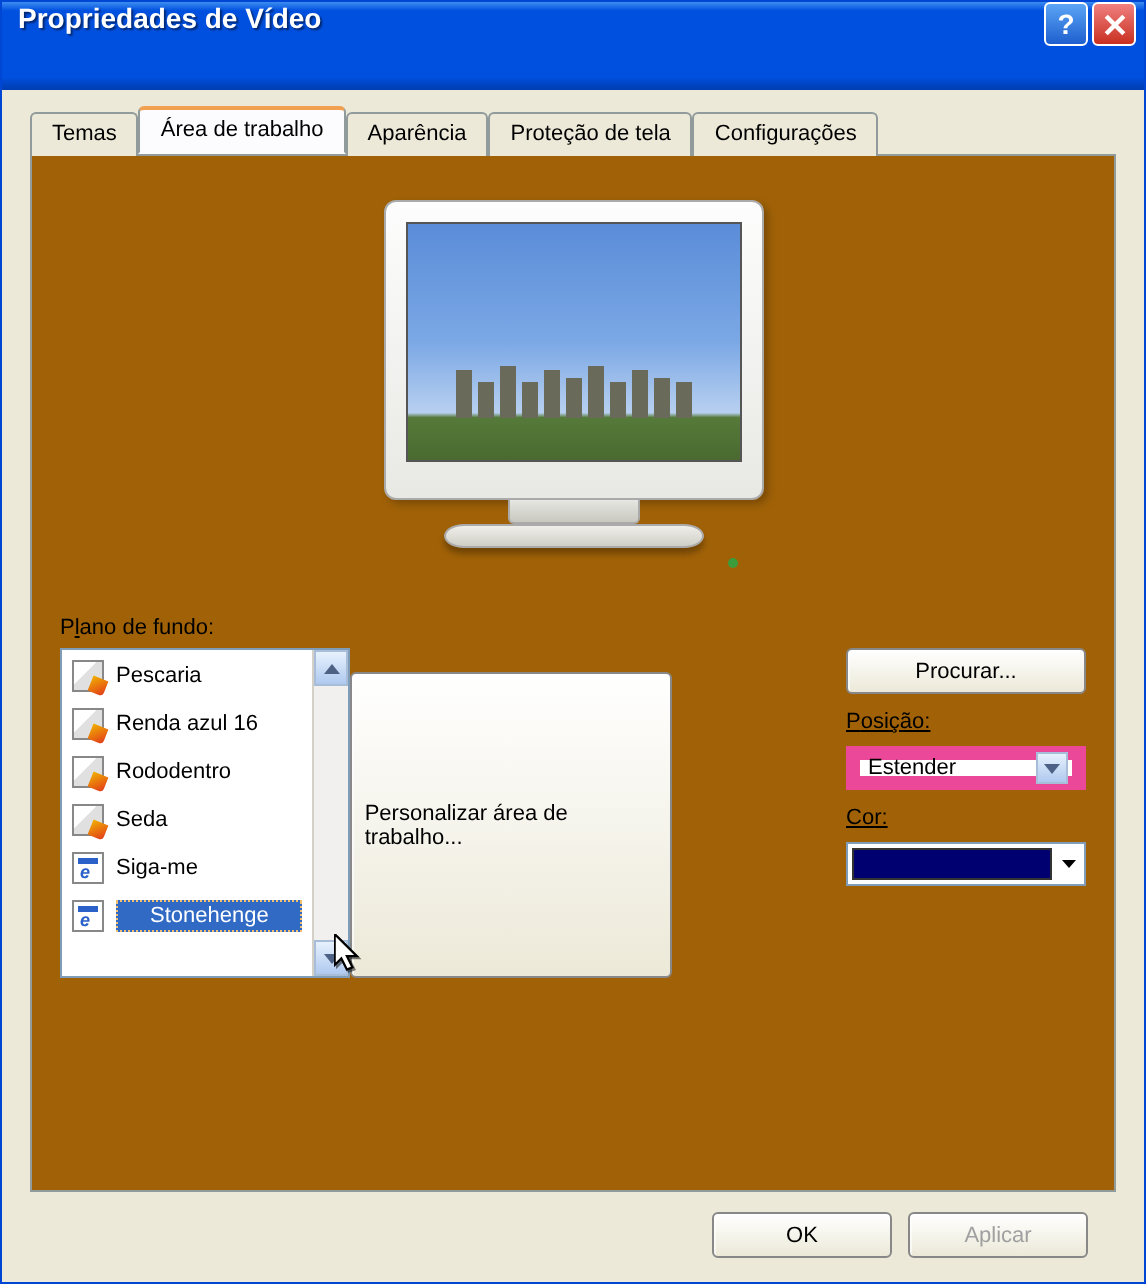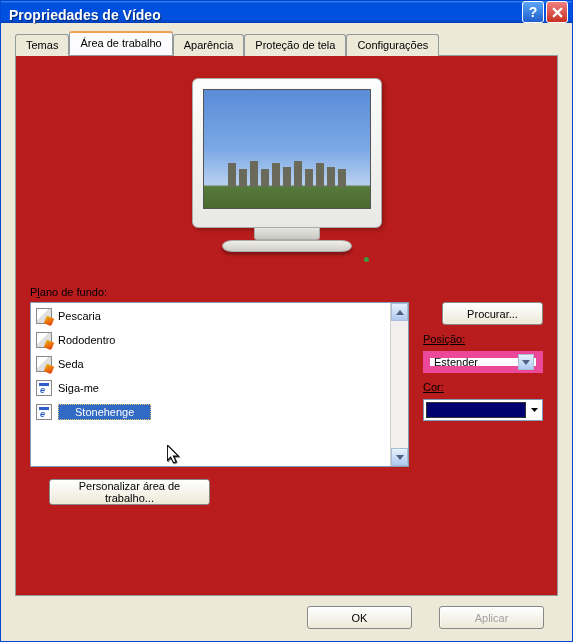--- a/index.html
+++ b/index.html
@@ -1,85 +1,85 @@
 <!DOCTYPE html>
 <html><head>
 <meta charset="utf-8">
 <style>
 * { box-sizing: border-box; margin: 0; padding: 0; font-family: Tahoma, sans-serif; font-size: 11px; }
 body { background: #fff; width: 573px; height: 642px; overflow: hidden; }
 
 .window { width: 573px; height: 642px; border: 1px solid #0046d5; background: #ece9d8; display: flex; flex-direction: column; }
 
-.titlebar { height: 22px; background: linear-gradient(to bottom, #3c8cf0 0%, #0050e0 10%, #0050e0 85%, #003db0 100%); display: flex; align-items: flex-end; padding: 0 4px 0 8px; color: #fff; }
+.titlebar { height: 44px; background: linear-gradient(to bottom, #3c8cf0 0%, #0050e0 10%, #0050e0 85%, #003db0 100%); display: flex; align-items: flex-start; padding: 0 4px 0 8px; color: #fff; }
 .titlebar-text { flex: 1; font-size: 14px; font-weight: bold; text-shadow: 1px 1px 1px rgba(0,0,0,0.5); }
 .tb-btn { width: 22px; height: 22px; margin-left: 2px; border-radius: 3px; border: 1px solid #fff; display: flex; align-items: center; justify-content: center; color: #fff; font-weight: bold; font-size: 14px; cursor: pointer; }
 .tb-help { background: linear-gradient(to bottom, #5ba5f6, #1e5fce); }
 .tb-close { background: linear-gradient(to bottom, #f08080, #c83020); }
 
 .content { flex: 1; padding: 10px 14px 12px 14px; display: flex; flex-direction: column; border-radius: 23px; }
 
 .tabstrip { display: flex; position: relative; z-index: 2; }
 .tab { padding: 4px 10px; background: #ece9d8; border: 1px solid #919b9c; border-bottom: none; border-radius: 3px 3px 0 0; margin-right: 0px; cursor: pointer; position: relative; top: 1px; }
 .tab.active { background: #fcfcfe; z-index: 3; border-bottom: 1px solid #fcfcfe; padding-bottom: 5px; top: 0; border-top: 2px solid #f0a050; margin-top: -2px; }
 
-.tabpanel { flex: 1; background: #b91c1c; border: 1px solid #919b9c; padding: 14px; display: flex; flex-direction: column; position: relative; z-index: 1; }
+.tabpanel { flex: 1; background: #a16207; border: 1px solid #919b9c; padding: 14px; display: flex; flex-direction: column; position: relative; z-index: 1; }
 
 .monitor-area { display: flex; justify-content: center; padding: 8px 0 18px 0; }
 .monitor { width: 200px; height: 190px; position: relative; }
 .monitor-frame { width: 190px; height: 150px; background: linear-gradient(to bottom, #fdfdfd, #e8e8e4); border: 1px solid #aaa; border-radius: 6px; box-shadow: 2px 2px 4px rgba(0,0,0,0.25); padding: 10px; margin: 0 auto; }
 .monitor-screen { width: 100%; height: 120px; background: linear-gradient(to bottom, #5a8cd8 0%, #7ba8e5 50%, #b8d0f0 80%, #567a3a 82%, #4a6a30 100%); border: 1px solid #555; position: relative; overflow: hidden; }
 .stones { position: absolute; bottom: 18%; left: 0; right: 0; height: 30px; display: flex; justify-content: center; gap: 3px; align-items: flex-end; padding: 0 18px; }
 .stone { width: 8px; background: #6a6a5a; height: 24px; }
 .stone.s2 { height: 18px; }
 .stone.s3 { height: 26px; }
 .stone.s4 { height: 20px; }
 .monitor-led { position: absolute; right: 18px; bottom: 6px; width: 5px; height: 5px; background: #3c9c3c; border-radius: 50%; }
 .monitor-stand { width: 66px; height: 12px; background: linear-gradient(to bottom,#e6e6e2,#c8c8c0); border: 1px solid #aaa; border-top: none; margin: 0 auto; border-radius: 0 0 3px 3px; }
 .monitor-base { width: 130px; height: 12px; background: linear-gradient(to bottom,#efeee9,#cfcfc7); border: 1px solid #aaa; margin: 0 auto; border-radius: 10px/6px; box-shadow: 0 3px 3px rgba(0,0,0,0.3); }
 
 .section-label { margin-bottom: 4px; }
 .section-label .ul { text-decoration: underline; }
 
 .lower { display: flex; gap: 14px; }
-.left-col { flex: 1; display: flex; flex-direction: column; }
+.left-col { flex: 1; display: flex; flex-direction: row; }
 .right-col { width: 120px; display: flex; flex-direction: column; gap: 6px; }
 
 .listbox-wrap { display: flex; border: 1px solid #7f9db9; background: #fff; height: 165px; }
 .listbox { flex: 1; overflow: hidden; padding: 1px; }
 .list-item { display: flex; align-items: center; gap: 6px; height: 24px; padding: 0 4px; cursor: pointer; }
 .list-item.selected .li-text { background: #316ac5; color: #fff; padding: 1px 16px; border: 1px dotted #f0c070; }
 .li-icon { width: 16px; height: 16px; display: inline-block; }
 .icon-paint { background: linear-gradient(135deg,#ffffff 40%,#e0e0e0 41%); border:1px solid #888; position:relative; }
 .icon-paint:after { content:""; position:absolute; right:-2px; bottom:-2px; width:8px; height:8px; background:linear-gradient(135deg,#f0b000,#e2391a); border-radius:0 0 2px 0; transform:rotate(22deg); }
 .icon-html { background:#fff; border:1px solid #888; position:relative; }
 .icon-html:before { content:""; position:absolute; left:2px; top:2px; right:2px; height:3px; background:#2a60c8; }
 .icon-html:after { content:"e"; position:absolute; left:3px; top:4px; font-size:9px; color:#2a60c8; font-weight:bold; font-style:italic; }
 
 .scrollbar { width: 18px; background: #efeef0; display: flex; flex-direction: column; border-left: 1px solid #d4d0c8; }
 .sb-btn { height: 18px; background: linear-gradient(to bottom,#e7f1fd,#afc9ef); border: 1px solid #a7bdd8; display: flex; align-items: center; justify-content: center; color: #4d6185; cursor: pointer; }
 .sb-track { flex: 1; background: #f1f0ee; }
 
-.btn { padding: 0 6px; background: linear-gradient(to bottom,#fff,#ece9d8); border: 1px solid #888; border-radius: 3px; cursor: pointer; text-align: center; box-shadow: 1px 1px 0 rgba(255,255,255,0.6) inset; min-height: 23px; display:flex; align-items:center; justify-content:center;margin-left:19px; }
+.btn { padding: 0 6px; background: linear-gradient(to bottom,#fff,#ece9d8); border: 1px solid #888; border-radius: 3px; cursor: pointer; text-align: left; box-shadow: 1px 1px 0 rgba(255,255,255,0.6) inset; min-height: 23px; display:flex; align-items:center; justify-content:center; }
 .btn.disabled { color: #a0a0a0; cursor: default; }
 
 .field-label { margin-top: 2px; text-decoration: underline; }
 .field-label .ul { text-decoration: underline; }
 .select { height: 22px; border: 7px solid #ec4899; background: #fff; display: flex; align-items: center; padding: 0 2px 0 4px; cursor: pointer; }
 .select-val { flex: 1; }
 .select-arrow { width: 16px; height: 16px; background: linear-gradient(to bottom,#e7f1fd,#afc9ef); border: 1px solid #a7bdd8; display: flex; align-items: center; justify-content: center; color: #4d6185; }
 
 .color-picker { height: 22px; border: 1px solid #7f9db9; background: #fff; display: flex; align-items: center; padding: 2px; cursor: pointer; }
 .color-swatch { flex: 1; height: 100%; background: #000070; border: 1px solid #333; }
 .color-arrow { width: 12px; display: flex; align-items: center; justify-content: center; color: #333; margin-left: 2px; }
 
 .customize-btn { margin-top: 12px; width: 161px; }
 
 .dialog-buttons { display: flex; justify-content: flex-end; gap: 8px; padding: 10px 14px 0 14px; }
-.dialog-buttons .btn { width: 105px; }
+.dialog-buttons .btn { width: 90px; }
 
 .cursor-arrow { position: absolute; width: 16px; height: 20px; z-index: 10; pointer-events: none; }
 .cursor-arrow svg { filter: drop-shadow(1px 1px 0 rgba(0,0,0,0.5)); }
 </style>
 </head>
 <body>
 
 <div class="window">
 
   <div class="titlebar">
@@ -136,20 +136,24 @@
       <div class="lower">
         <div class="left-col">
           <div class="listbox-wrap" style="position:relative;">
             <div class="listbox" id="bg-list">
                 <div class="list-item">
                   <span class="li-icon icon-paint"></span>
                   <span class="li-text">Pescaria</span>
                 </div>
                 <div class="list-item">
                   <span class="li-icon icon-paint"></span>
+                  <span class="li-text">Renda azul 16</span>
+                </div>
+                <div class="list-item">
+                  <span class="li-icon icon-paint"></span>
                   <span class="li-text">Rododentro</span>
                 </div>
                 <div class="list-item">
                   <span class="li-icon icon-paint"></span>
                   <span class="li-text">Seda</span>
                 </div>
                 <div class="list-item">
                   <span class="li-icon icon-html"></span>
                   <span class="li-text">Siga-me</span>
                 </div>

